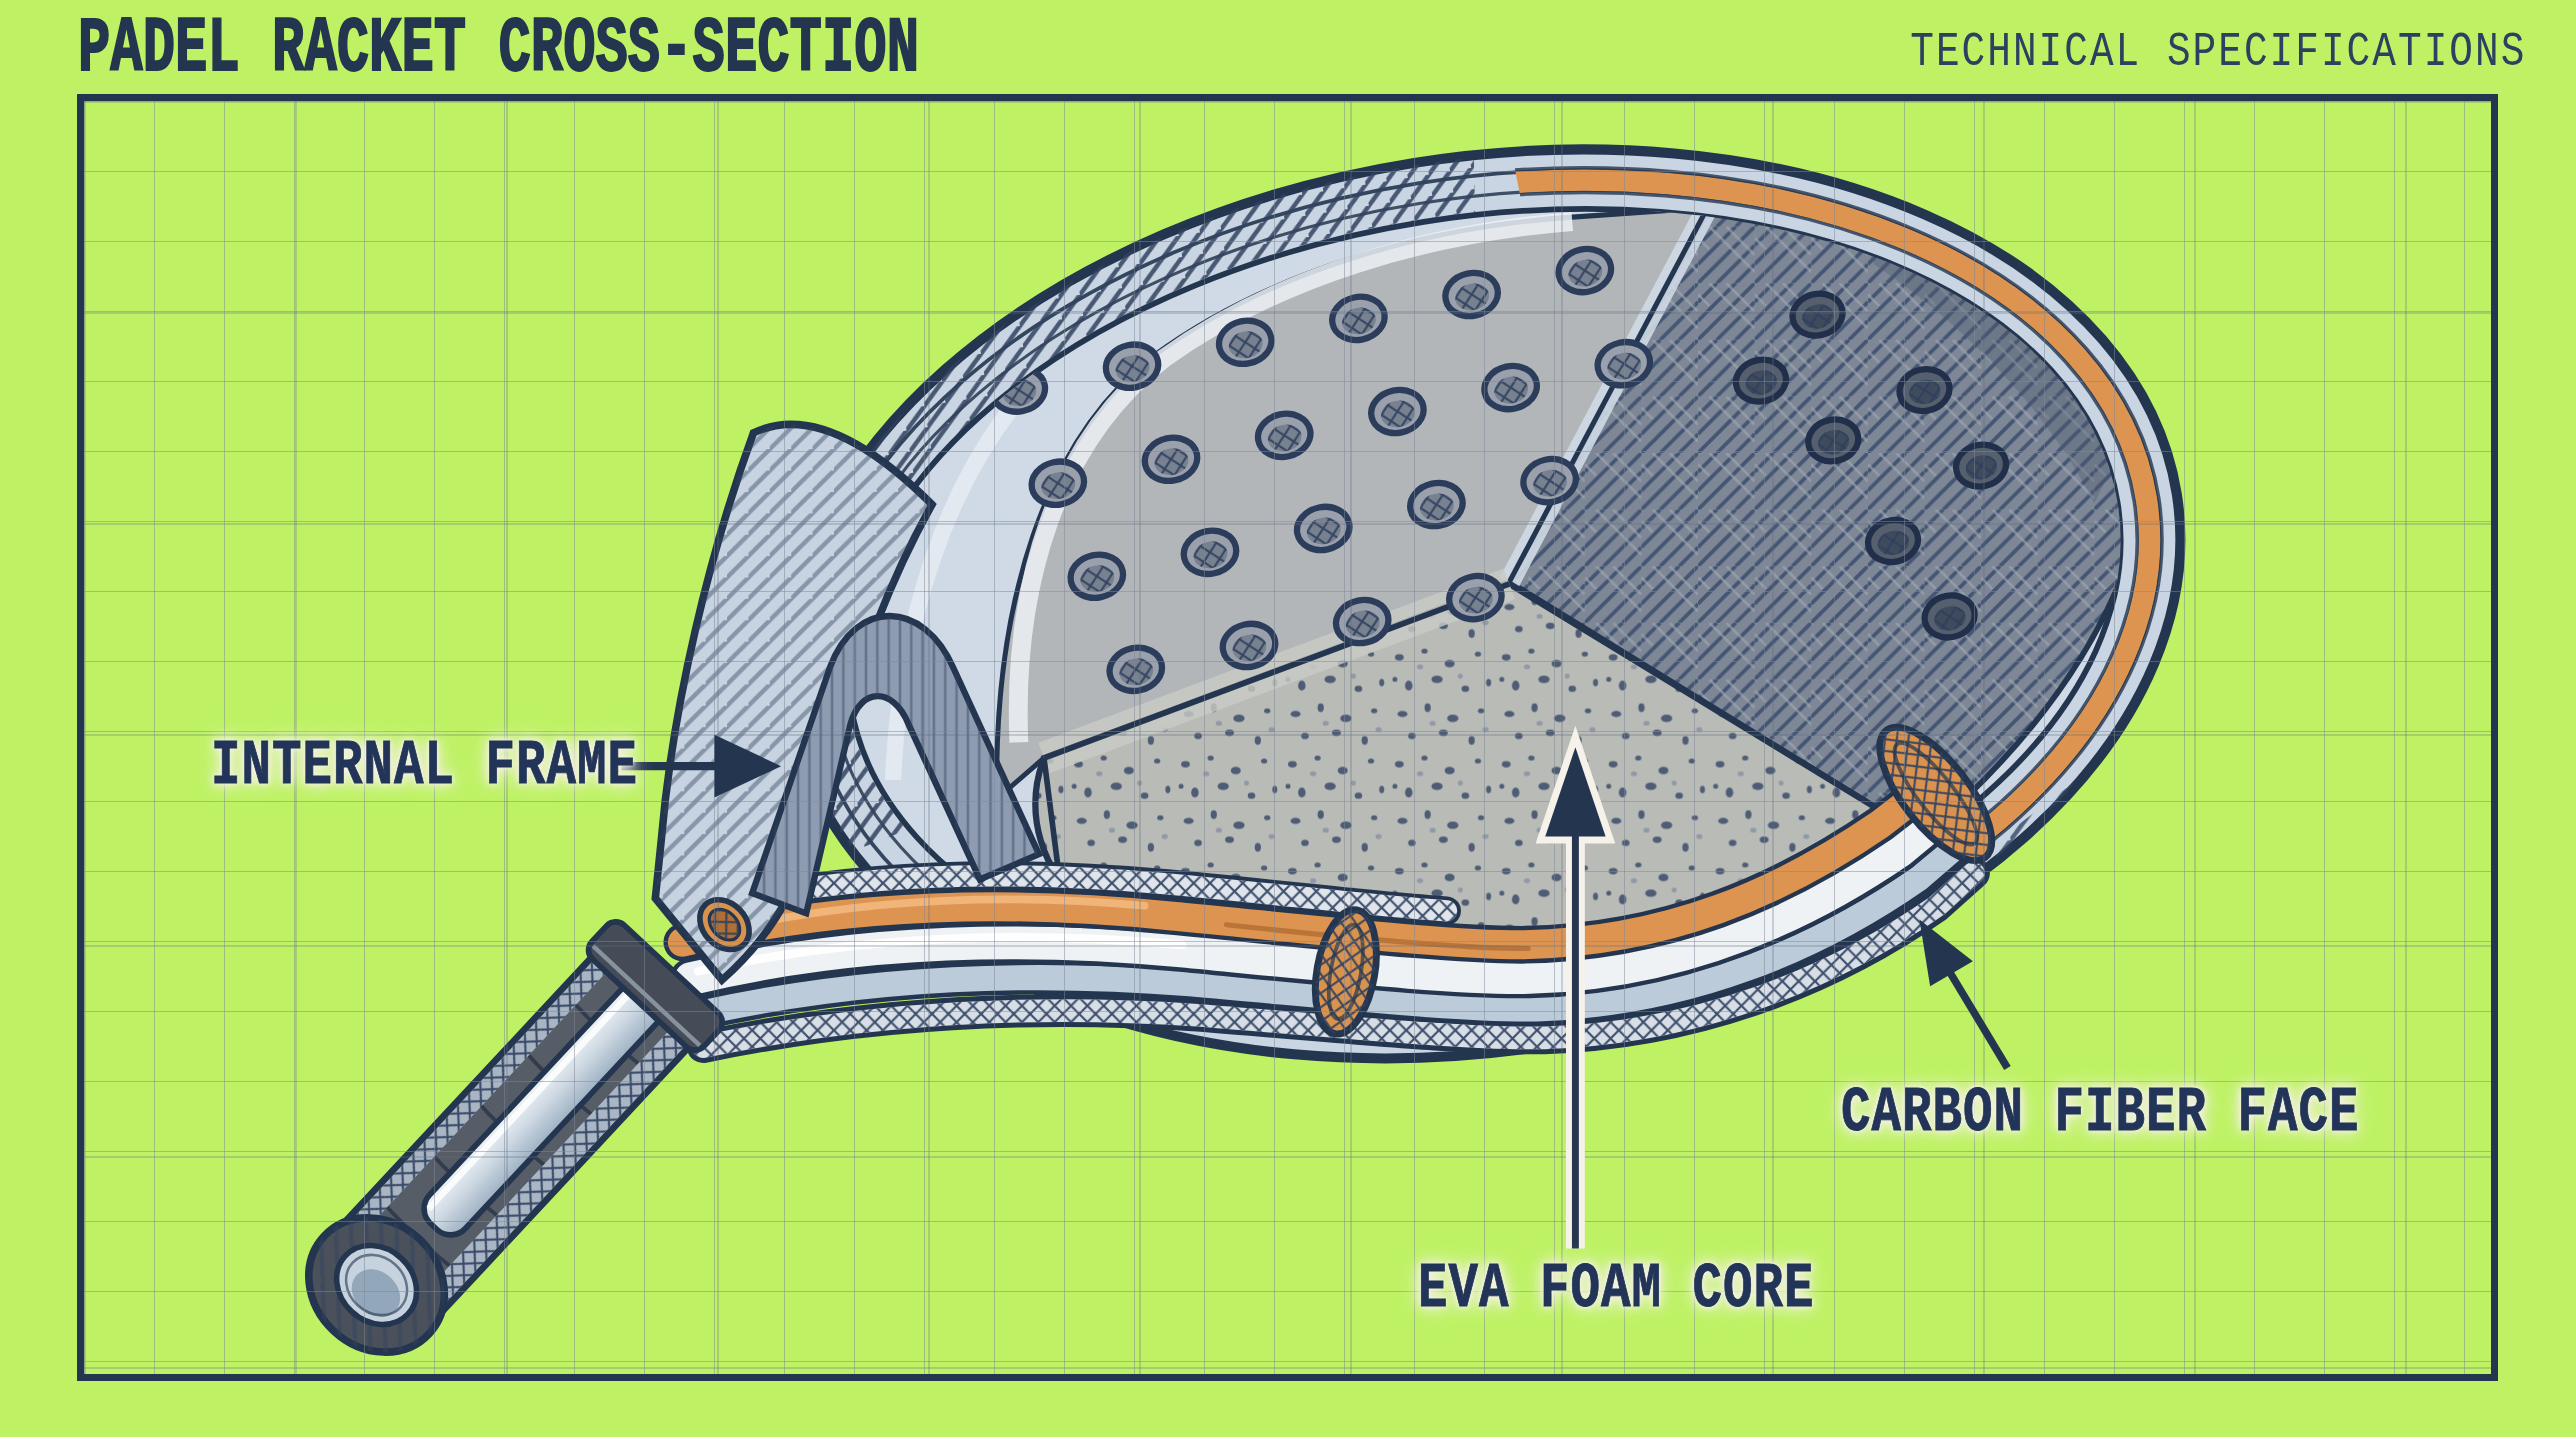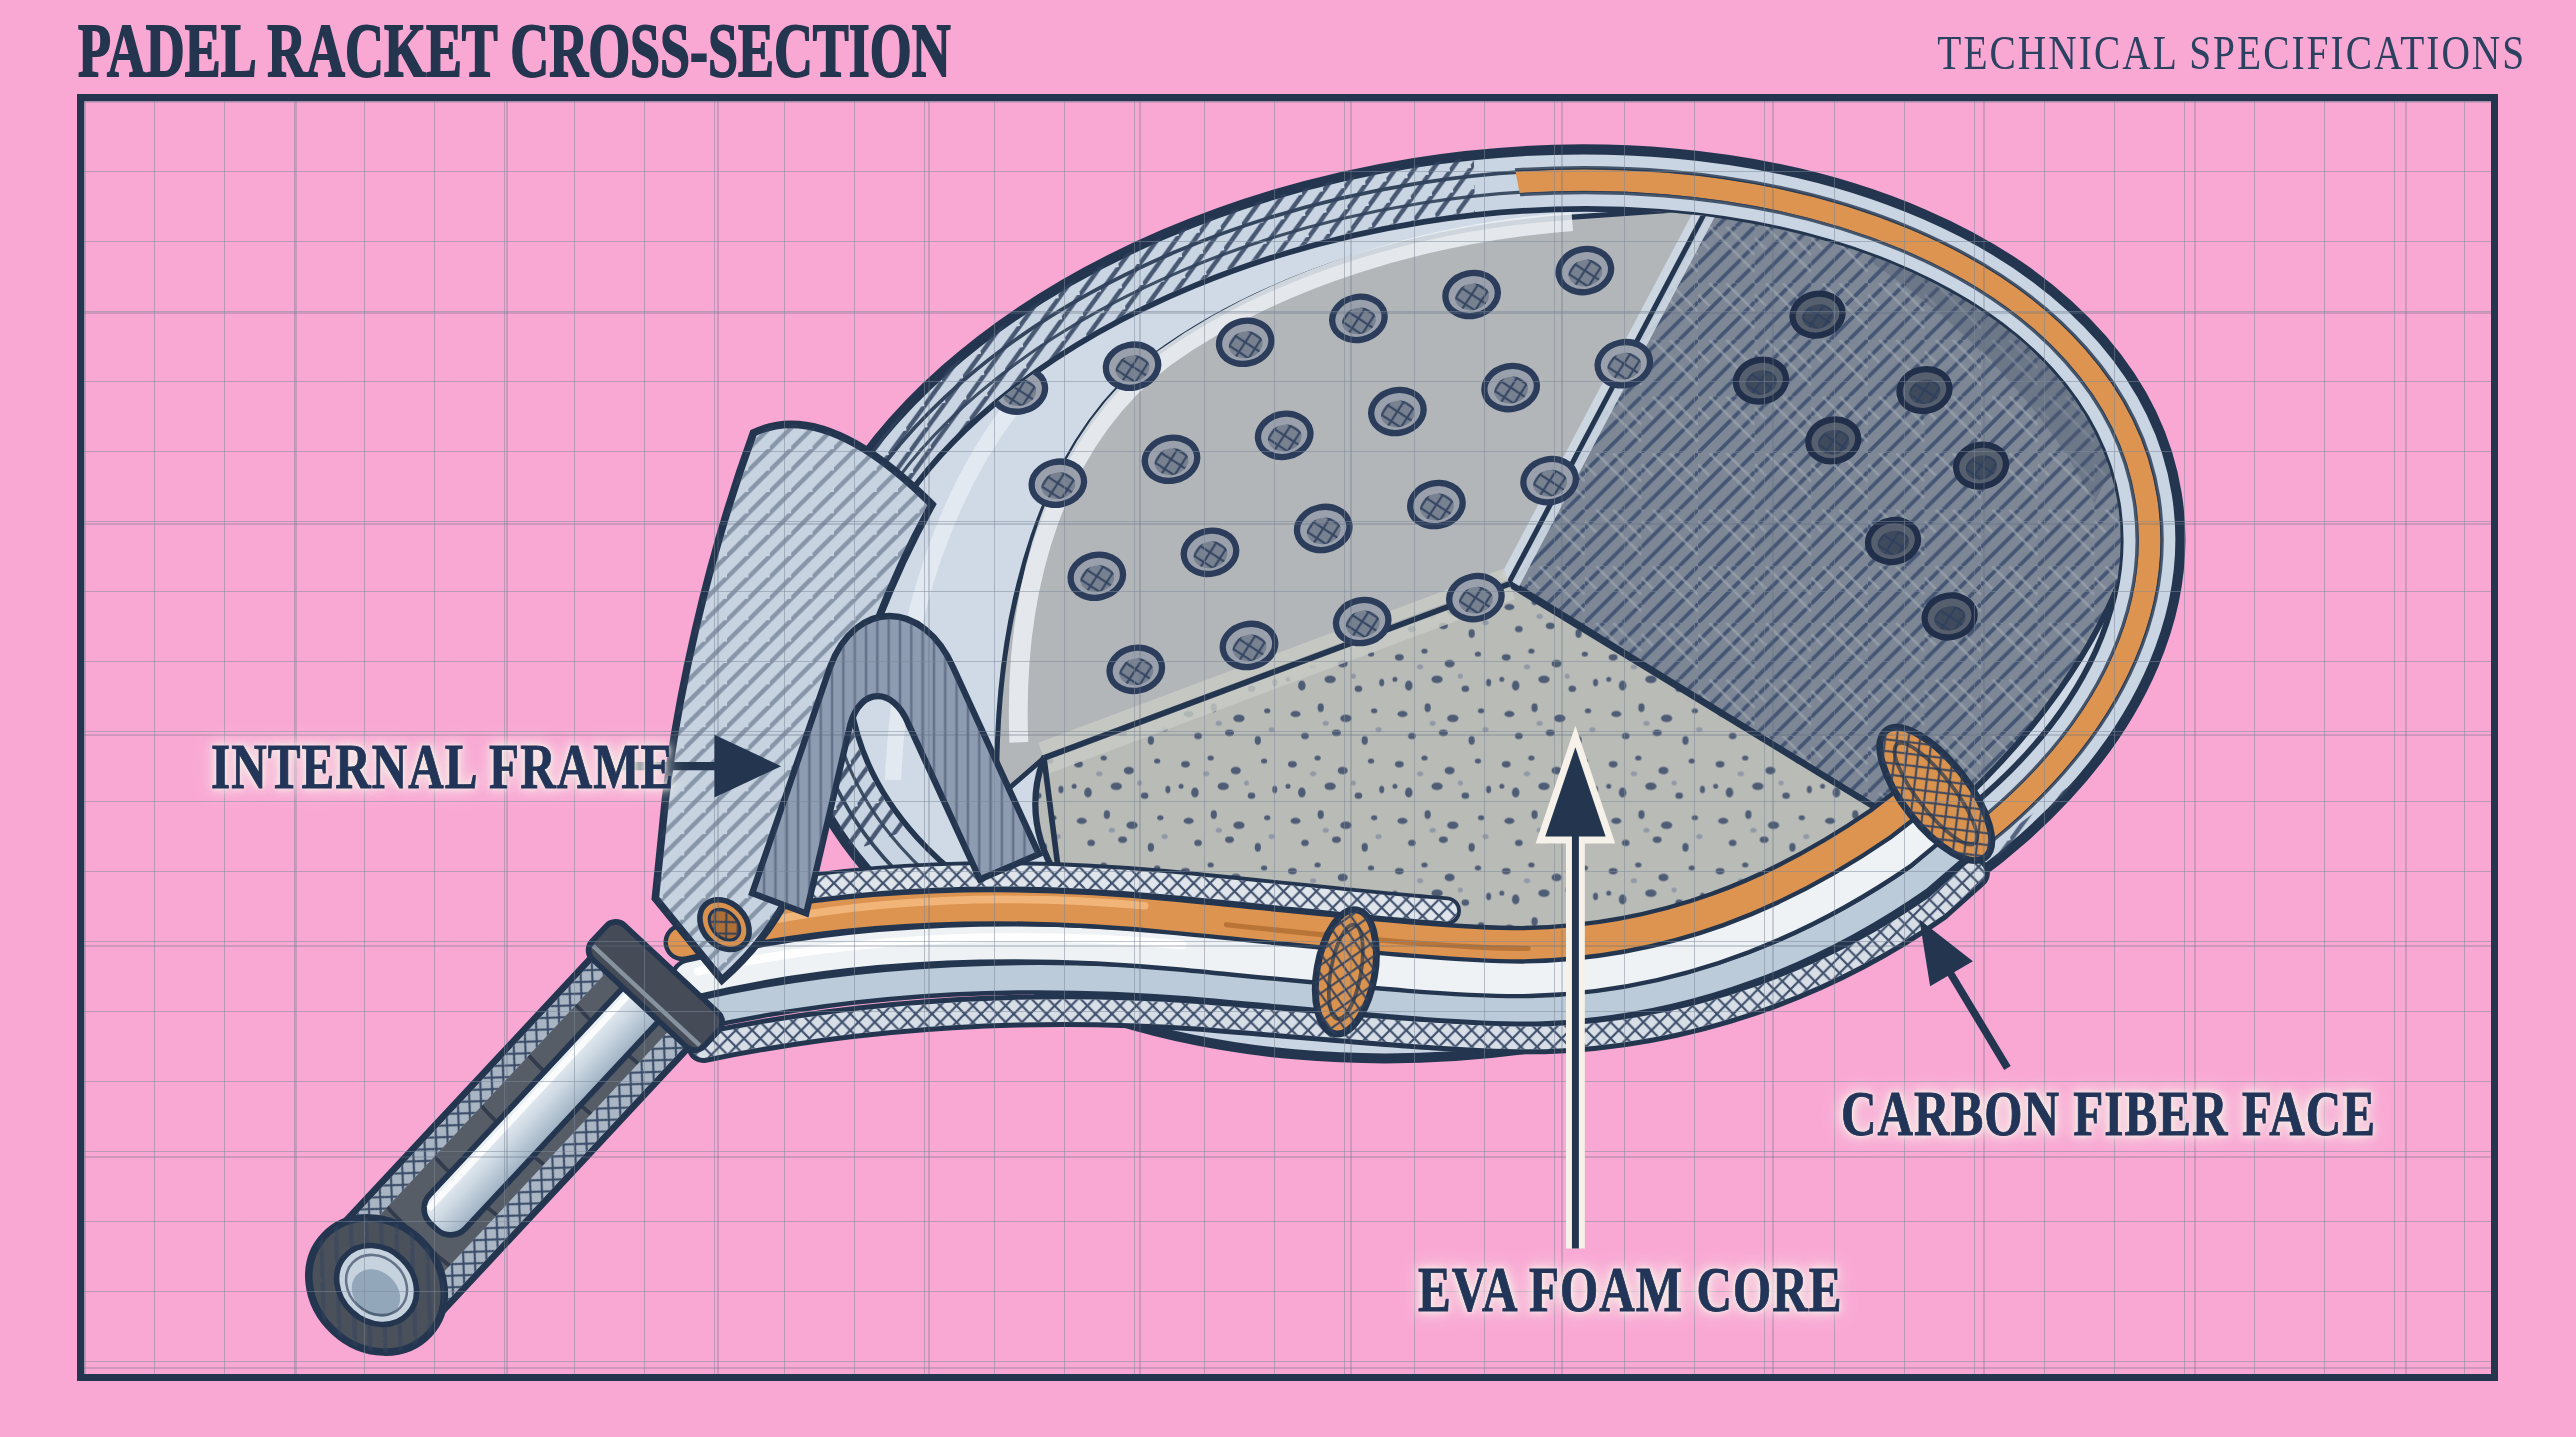--- a/index.html
+++ b/index.html
@@ -1,17 +1,17 @@
 <!DOCTYPE html>
 <html style="font-size:10px"><head>
 <meta charset="utf-8">
 <style>
   html,body{margin:0;padding:0;background:#f6f1e9;}
   .canvas{position:relative;width:2576px;height:1438px;overflow:hidden;
-    background:#f9a8d4;font-family:Liberation Serif, serif;}
+    background:#bef264;font-family:Liberation Mono, monospace;}
   .page-title{position:absolute;left:78px;top:6.3px;font-size:77px;font-weight:700;
     color:#24364f;letter-spacing:0px;transform:scaleX(.70);transform-origin:left top;
     -webkit-text-stroke:1.9px #24364f;white-space:nowrap;z-index:30;}
   .page-subtitle{position:absolute;right:50px;top:25px;font-size:48px;font-weight:400;
     color:#2b4160;letter-spacing:2.5px;transform:scaleX(.82);transform-origin:right top;
     white-space:nowrap;z-index:30;}
   .frame{position:absolute;left:77px;top:94px;width:2421px;height:1287px;
     box-sizing:border-box;border:7px solid #24364f;z-index:20;pointer-events:none;}
   .gridpaper{position:absolute;left:84px;top:101px;width:2407px;height:1273px;z-index:15;
     pointer-events:none;

